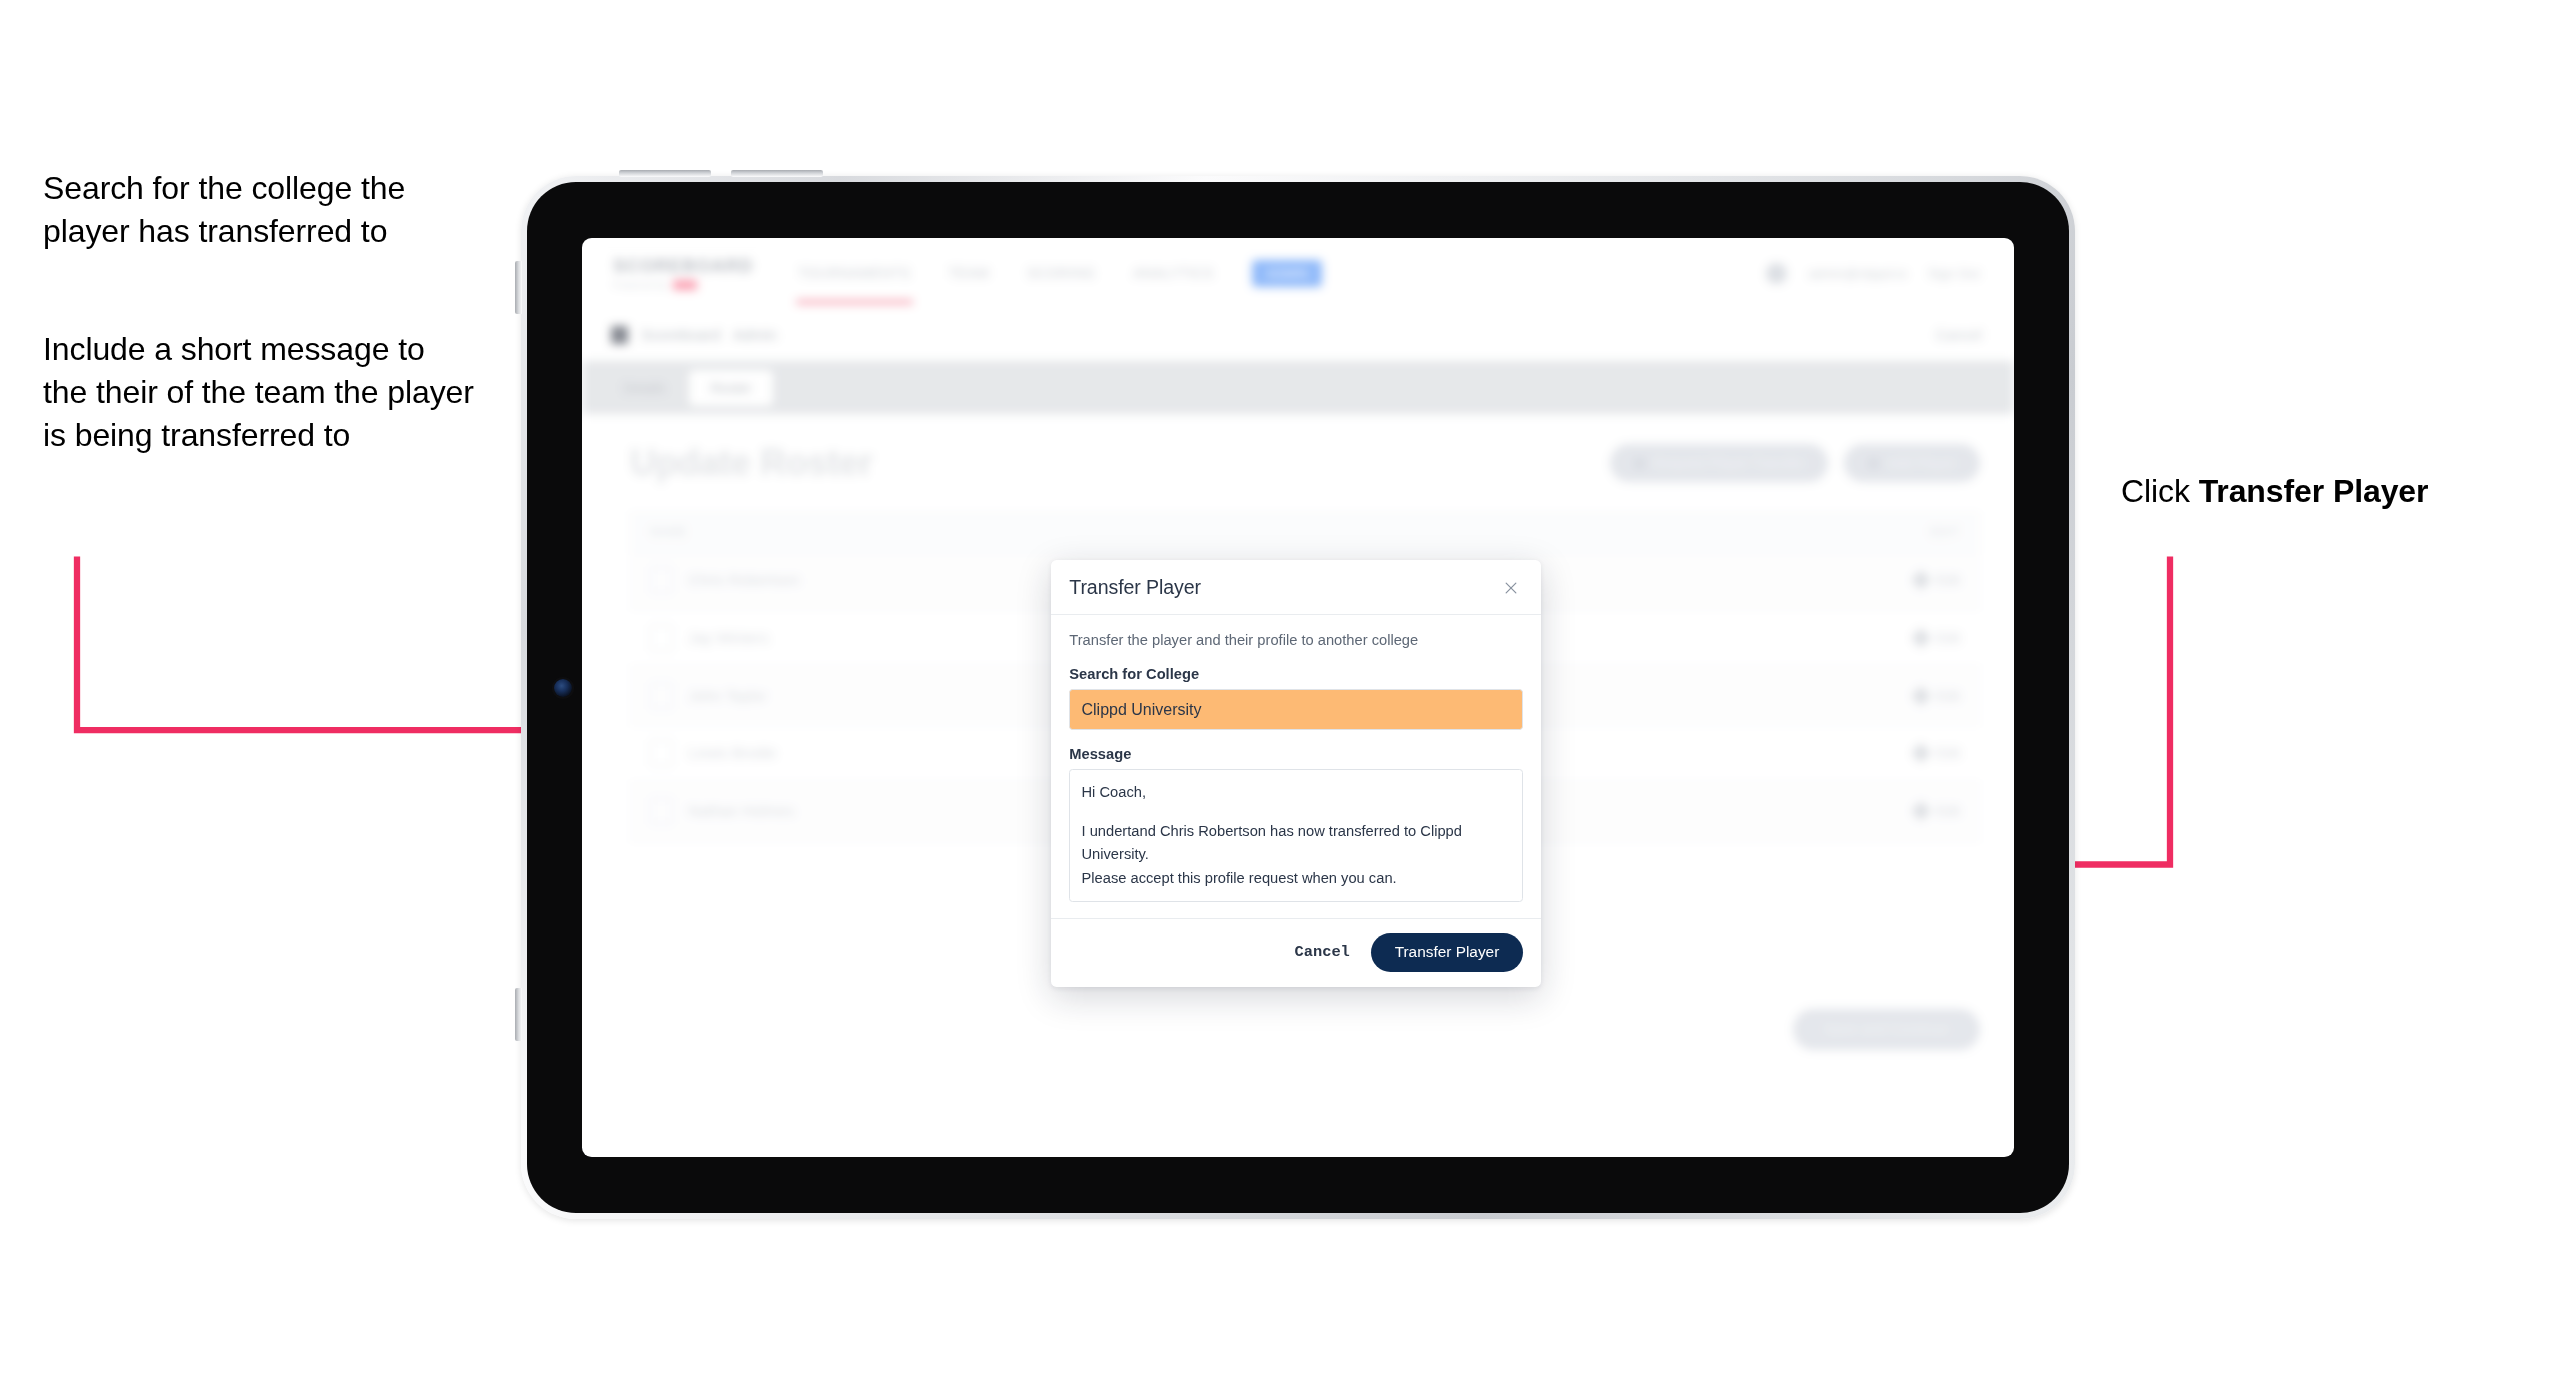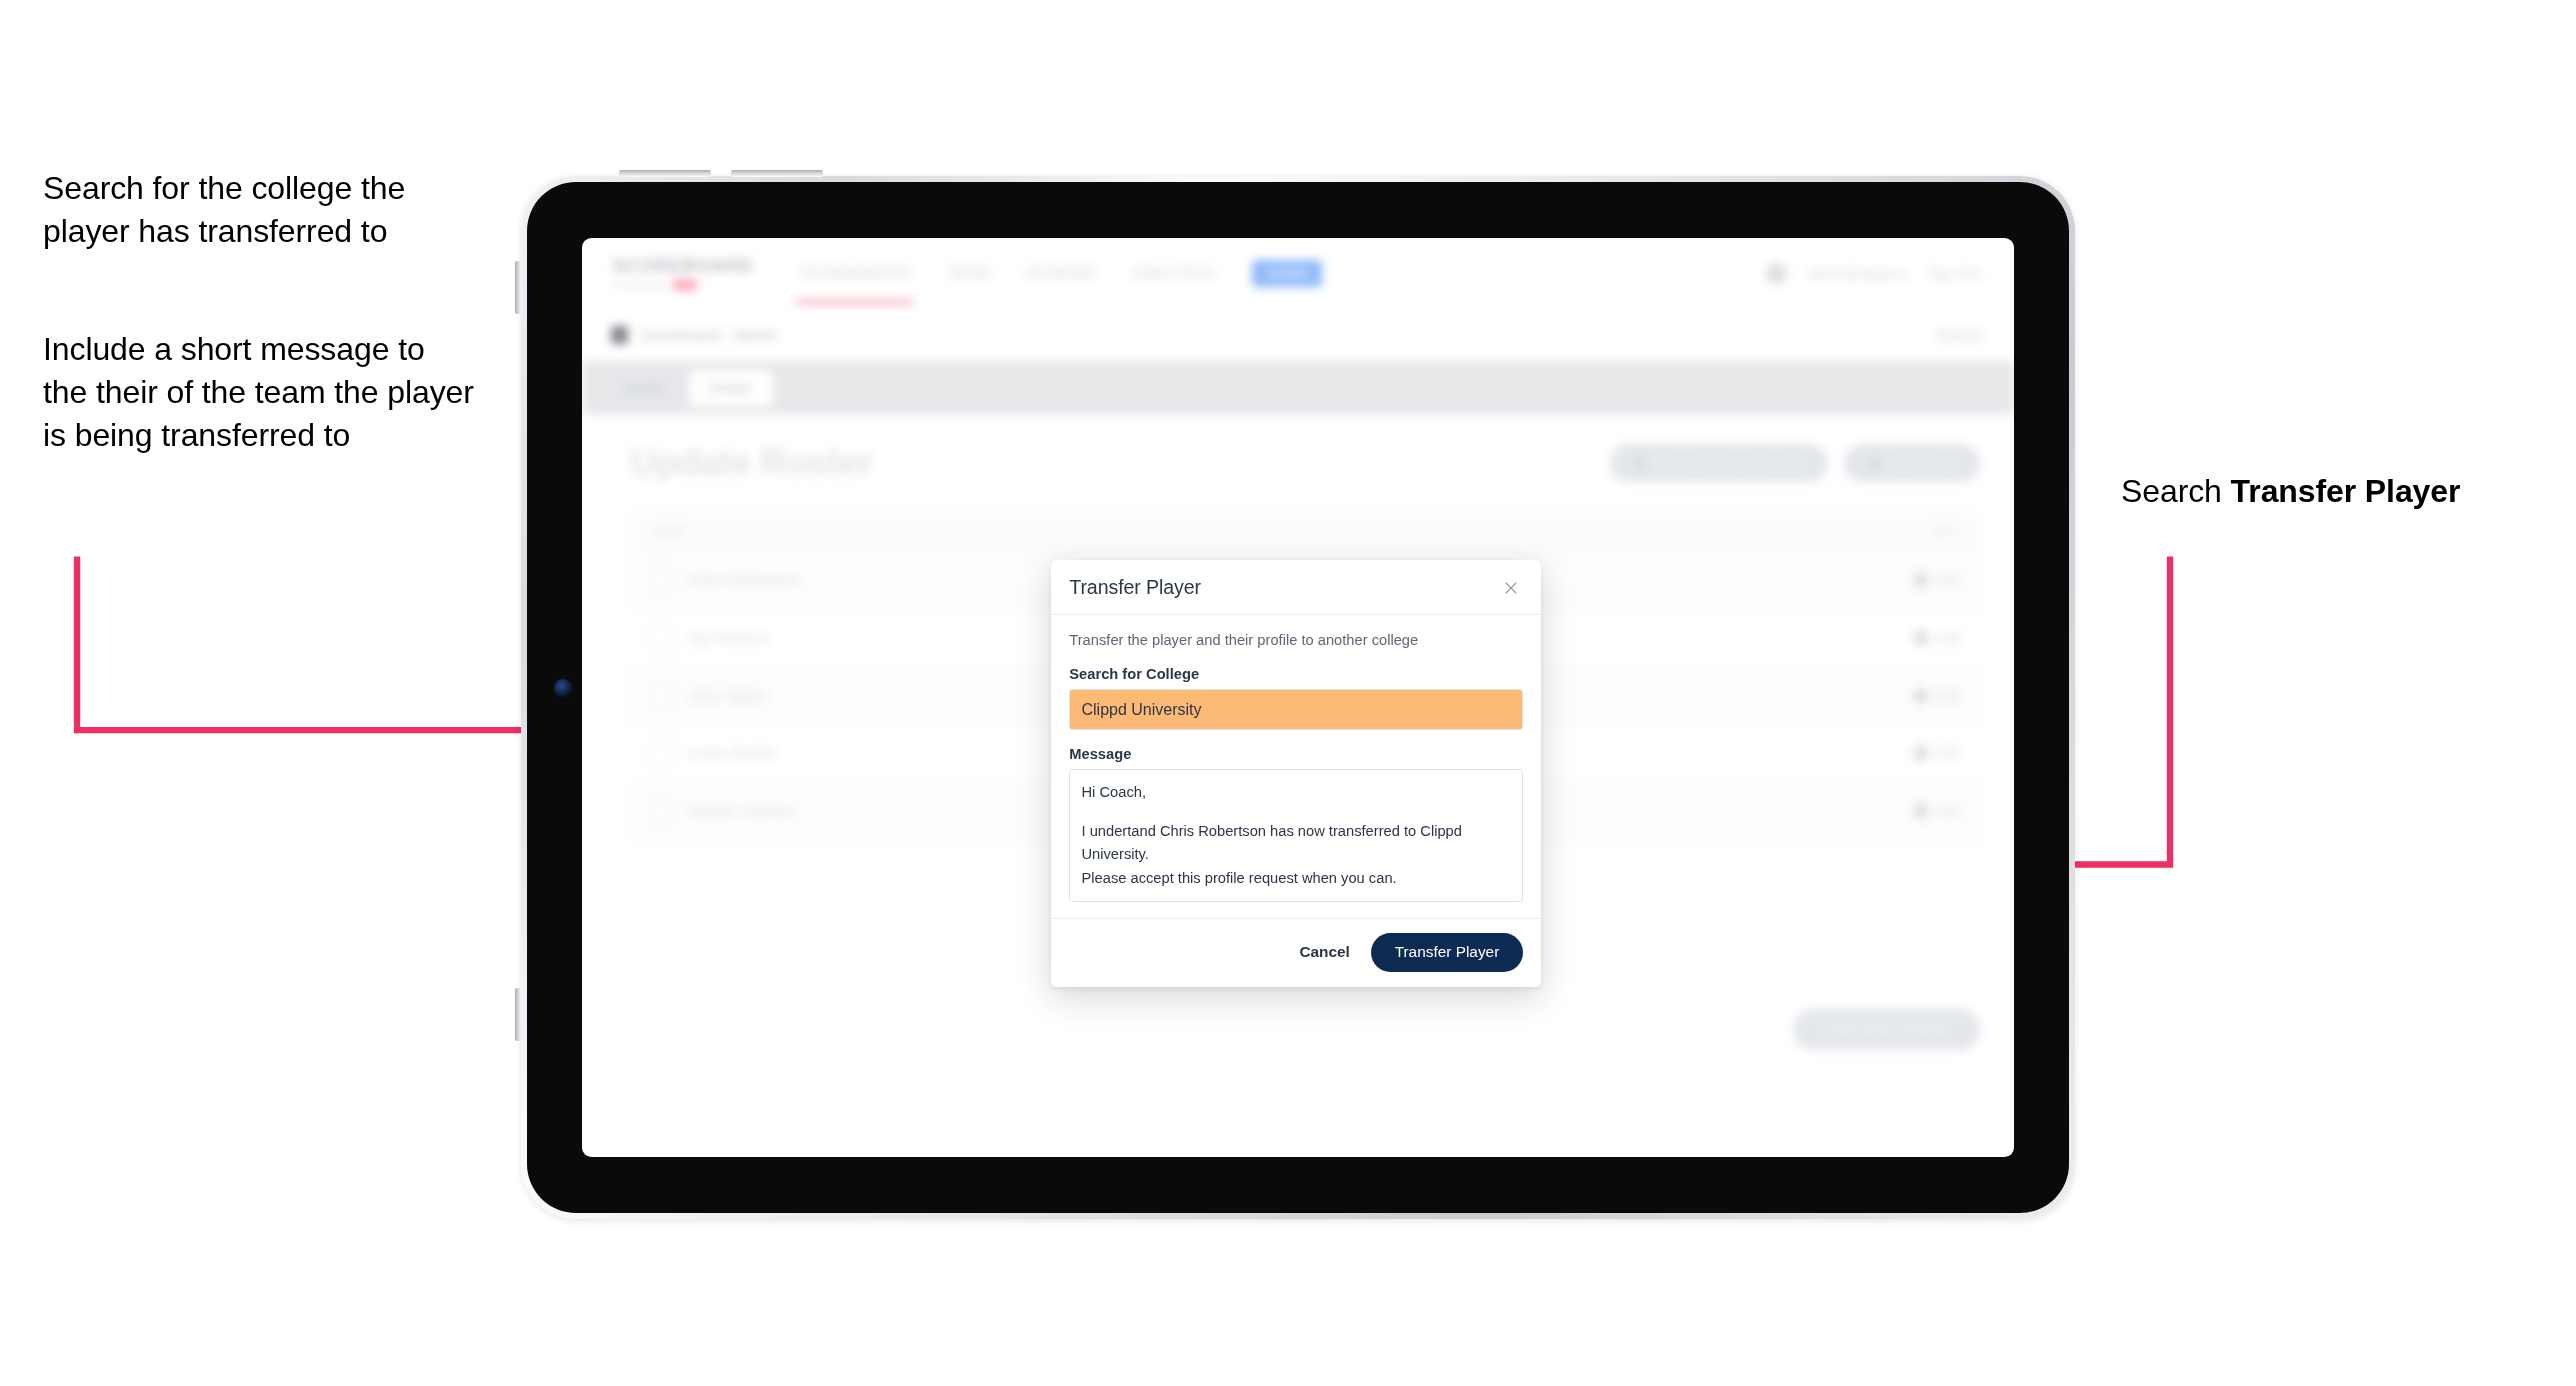--- a/index.html
+++ b/index.html
@@ -265,21 +265,21 @@
   .msg-box .msg-gap { height: 15.4px; }
   .modal-footer {
     display: flex; align-items: center; justify-content: flex-end;
     gap: 18px;
     padding: 14px 18px 15.4px 18px;
     border-top: 0.7px solid #e9ecef;
   }
   .btn-cancel {
     font-size: 15.4px; color: #2b3648; font-weight: bold;
     background: none; border: none; cursor: pointer;
-    font-family: Liberation Sans, sans-serif;
+    font-family: Liberation Mono, monospace;
     padding: 4.2px 2.8px;
   }
   .btn-primary {
     font-size: 15.4px; color: #ffffff;
     background: #0d2b52;
     border: none; border-radius: 28px;
     padding: 10.5px 24px;
     cursor: pointer;
     font-family: "Liberation Sans", sans-serif;
   }
@@ -294,21 +294,21 @@
 
   <path d="M 3100 795 L 3100 1235 L 2270 1235" stroke="#ef2d62" stroke-width="9" fill="none"></path>
   <path d="M 2315 1205 L 2258 1235 L 2315 1265" stroke="#ef2d62" stroke-width="9" fill="none" stroke-linecap="butt" stroke-linejoin="miter"></path>
 </svg>
 
 <div class="annot" id="annot-left-1">Search for the college the player has transferred to</div>
 
 <div class="annot" id="annot-left-2">Include a short message to the their of the team the player is being transferred to</div>
 
 <div class="annot" id="annot-right">
-  <span>Search </span><span class="strong">Transfer Player</span>
+  <span>Click </span><span class="strong">Transfer Player</span>
 </div>
 
 <div id="device">
   <div class="device-outer"></div>
   <div class="hw-btn hw-top-1"></div>
   <div class="hw-btn hw-top-2"></div>
   <div class="hw-btn hw-left-1"></div>
   <div class="hw-btn hw-left-2"></div>
   <div class="device-bezel">
     <div class="camera"></div>

